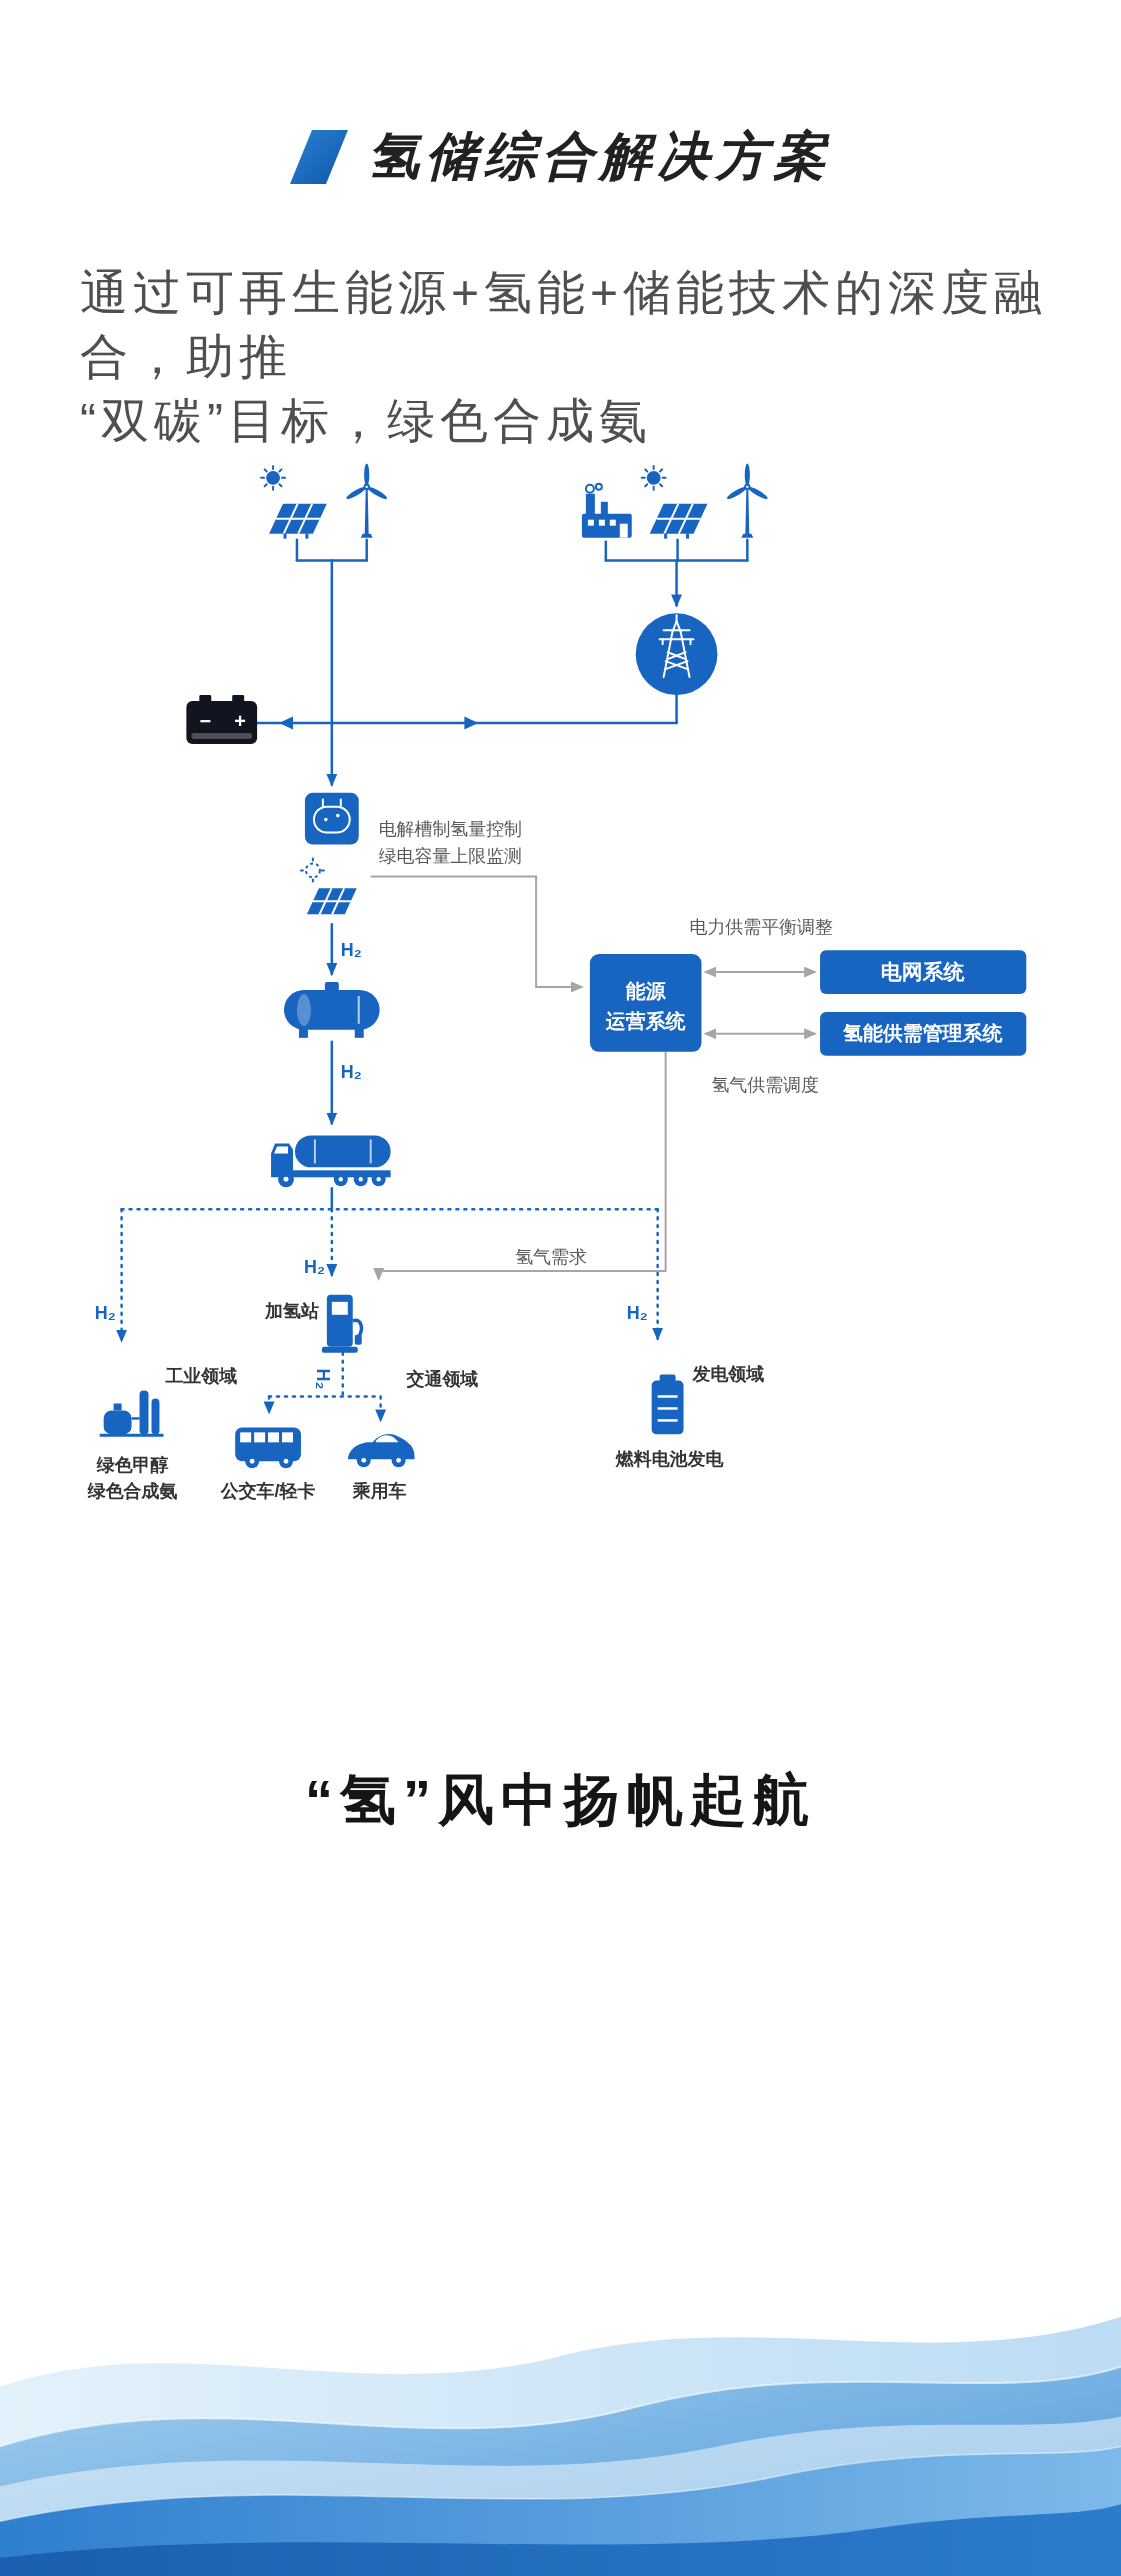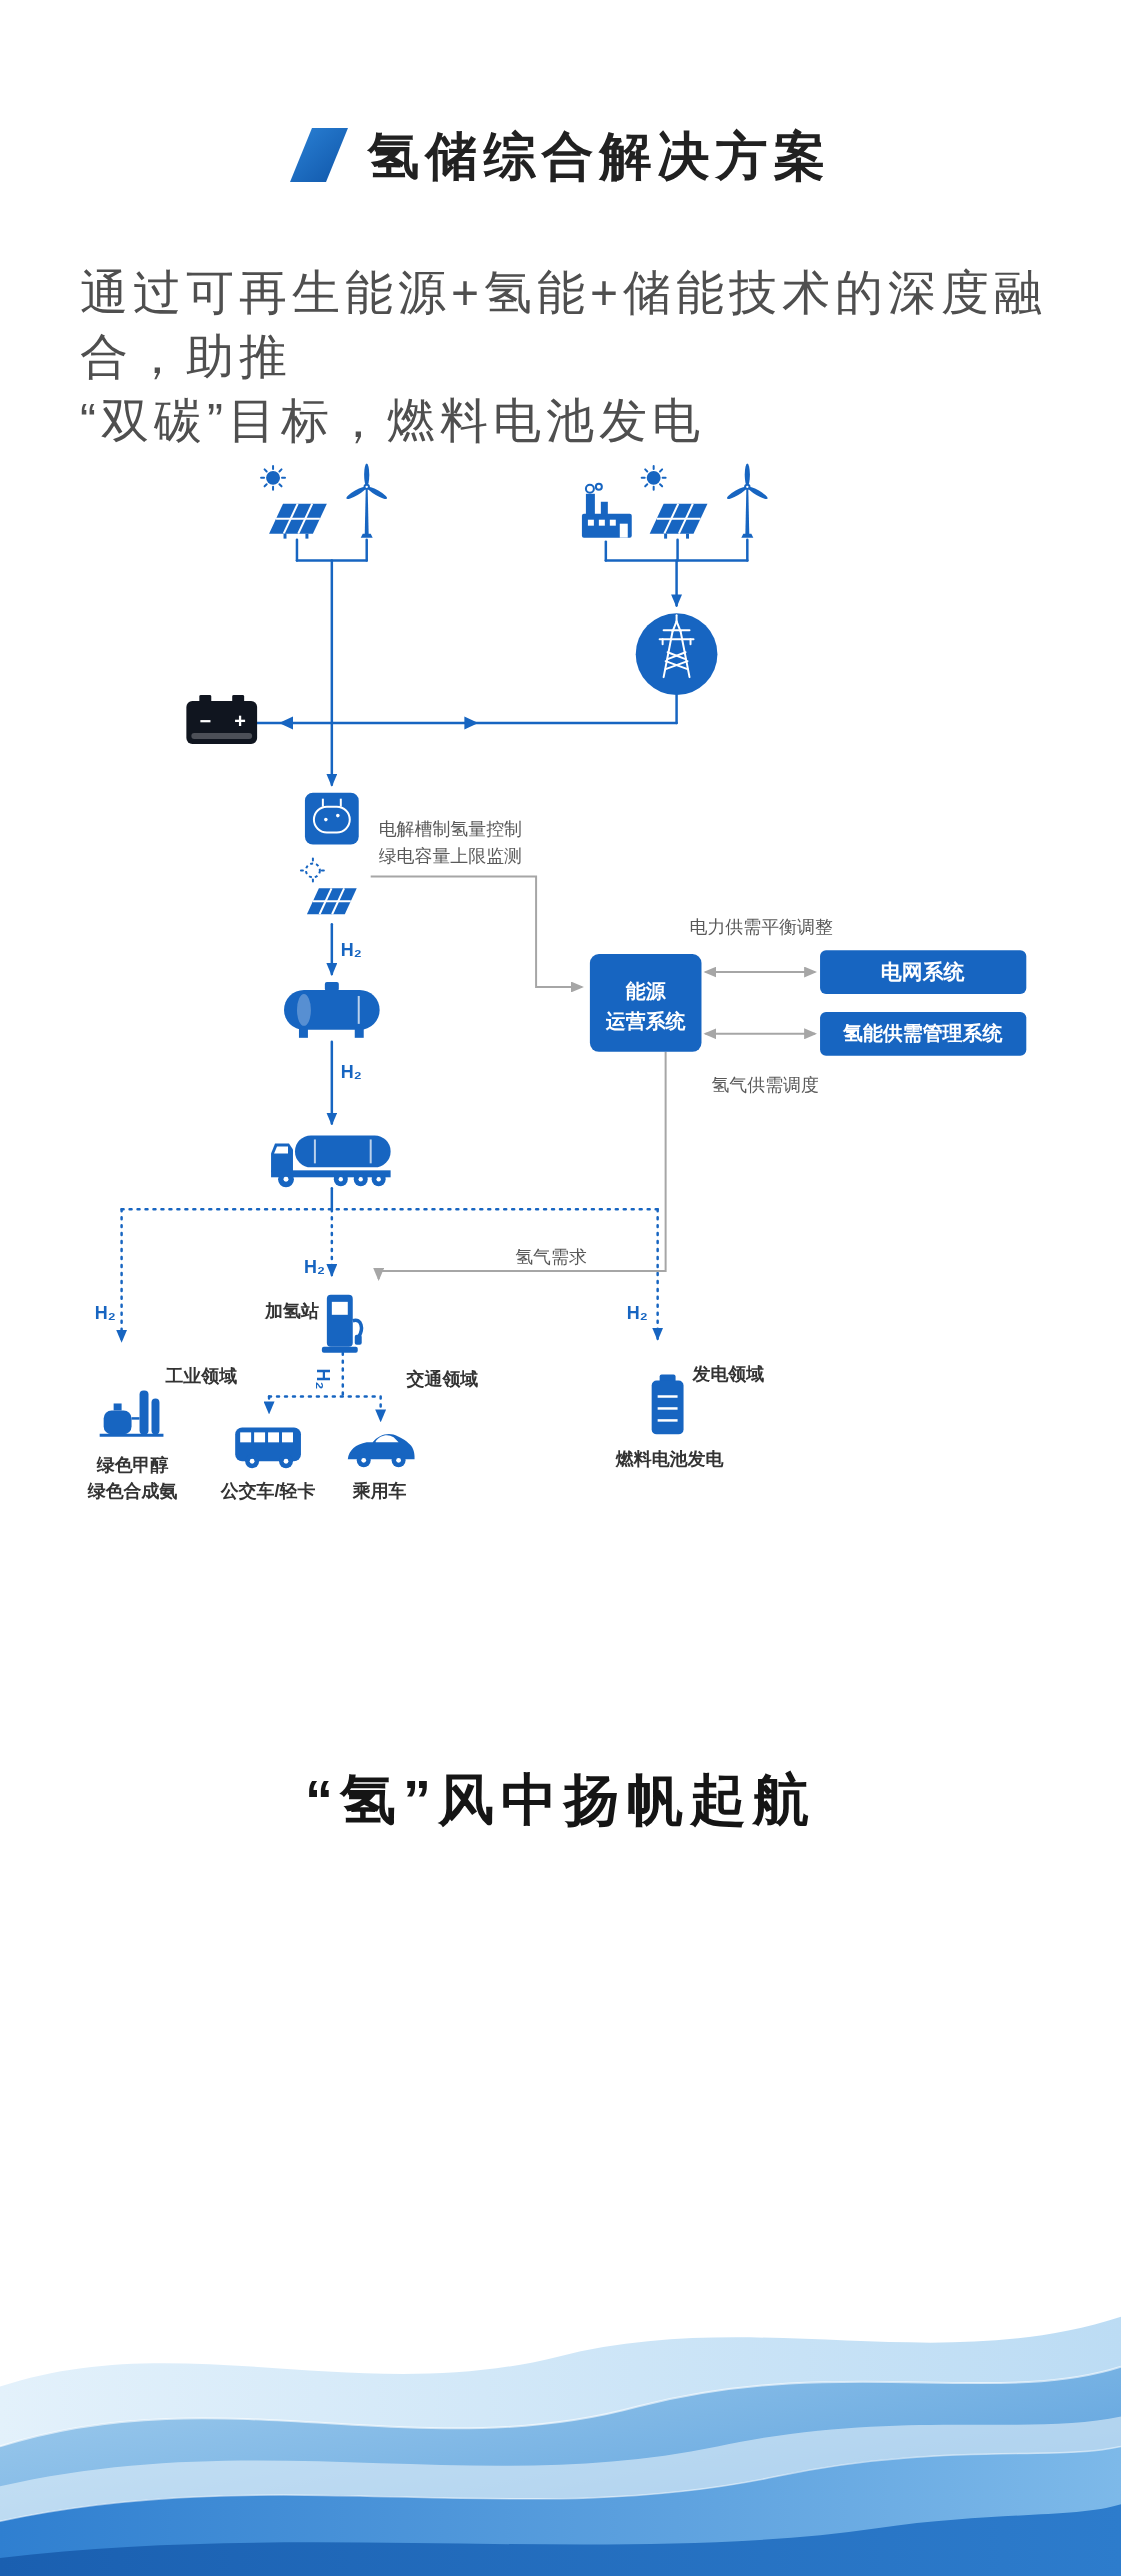--- a/index.html
+++ b/index.html
@@ -4,21 +4,21 @@
 <style>
   * { margin:0; padding:0; box-sizing:border-box; }
   html,body { background:#ffffff; }
   .page {
     position:relative; width:1121px; height:2576px; margin:0 auto;
     background:#ffffff; overflow:hidden;
     font-family:"Liberation Sans","DejaVu Sans",sans-serif;
   }
   .header {
     position:absolute; top:128px; left:0; width:100%;
-    display:flex; align-items:flex-start; justify-content:center; gap:20px;
+    display:flex; align-items:center; justify-content:center; gap:20px;font-style:italic;
   }
   .brand-mark { width:58px; height:54px; flex:0 0 auto; }
   .title {
     font-size:52px; font-weight:700; color:#212121; letter-spacing:6px;
     line-height:1.1;
   }
   .intro {
     position:absolute; top:261px; left:80px; width:987px;
     font-size:48px; color:#4f4f4f; letter-spacing:5px; line-height:64px;
   }
@@ -50,21 +50,21 @@
             <stop offset="1" stop-color="#0f55a8"></stop>
         </linearGradient>
       </defs>
       <polygon points="22,0 58,0 36,54 0,54" fill="url(#lg-logo)"></polygon>
     </svg>
     <div class="title">氢储综合解决方案</div>
   </div>
 
   <div class="intro">
     <div>通过可再生能源+氢能+储能技术的深度融合，助推</div>
-    <div>“双碳”目标，燃料电池发电</div>
+    <div>“双碳”目标，绿色合成氨</div>
   </div>
 
   <svg class="diagram" width="1121" height="1096" viewBox="0 0 1125 1100">
     <defs>
       <marker id="mb" markerUnits="userSpaceOnUse" markerWidth="13" markerHeight="11" refX="11" refY="5.5" orient="auto">
         <path d="M0,0 L13,5.5 L0,11 Z" fill="#1765c1"></path>
       </marker>
       <marker id="mg" markerUnits="userSpaceOnUse" markerWidth="13" markerHeight="11" refX="11" refY="5.5" orient="auto">
         <path d="M0,0 L13,5.5 L0,11 Z" fill="#a6a6a6"></path>
       </marker>

